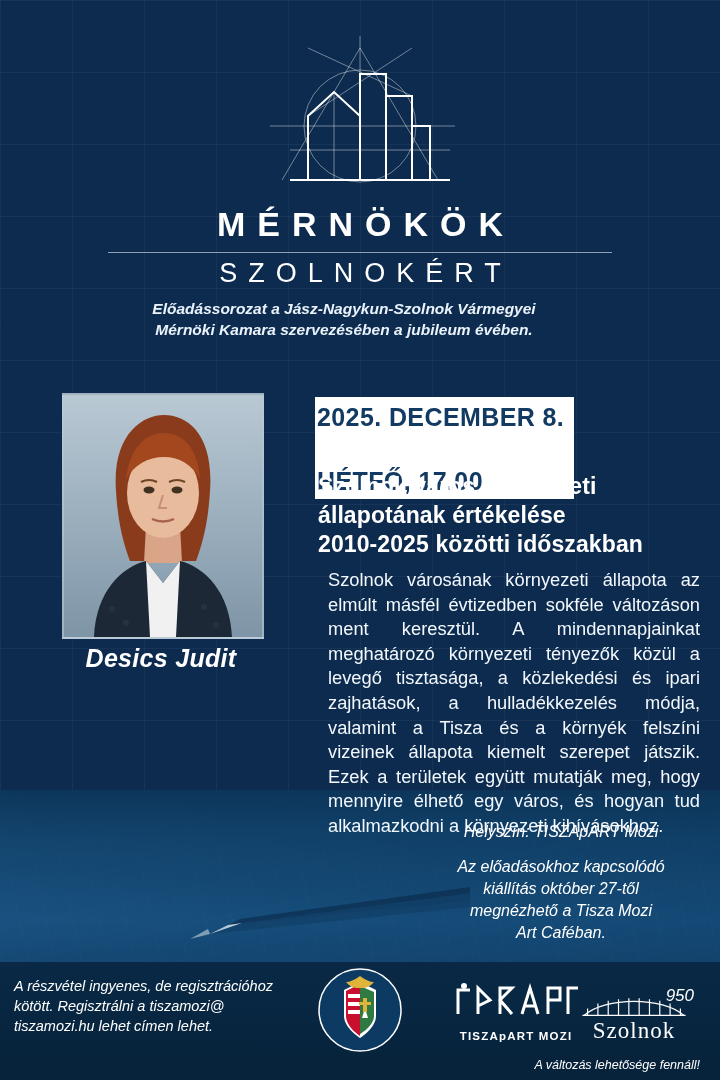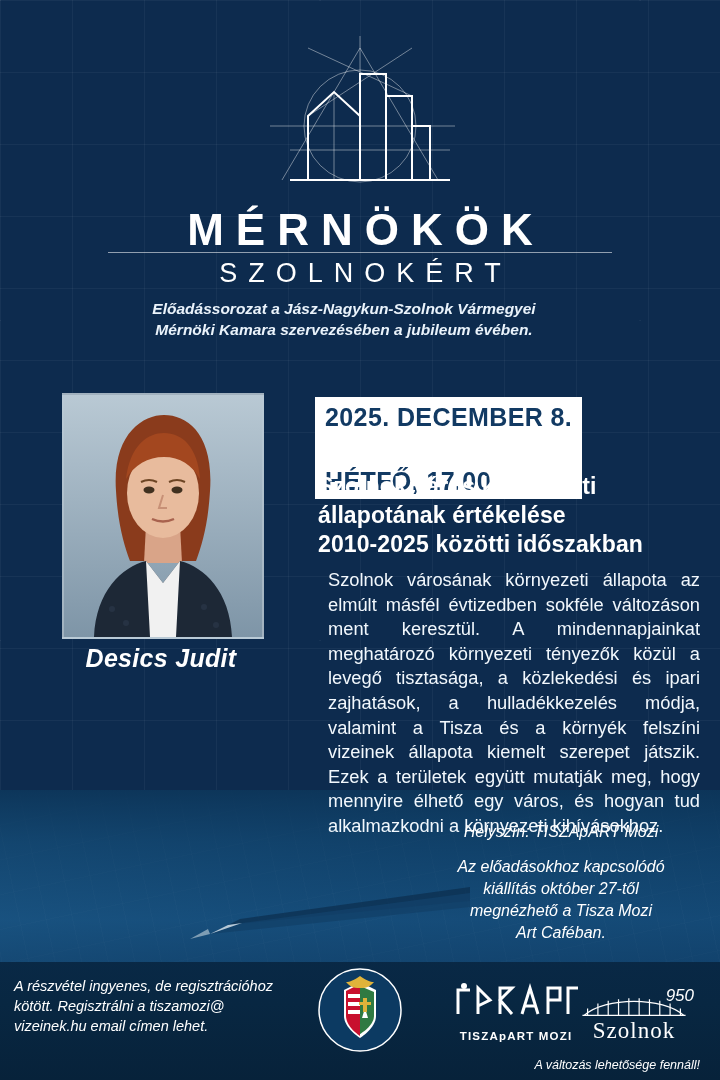--- a/index.html
+++ b/index.html
@@ -67,21 +67,21 @@
     transform: translateX(-50%);
     top: 30px;
     width: 260px;
     height: 160px;
   }
   .title-main {
     position: absolute;
     top: 205px;
     left: 0; right: 0;
     text-align: center;
-    font-size: 44px;
+    font-size: 34px;
     letter-spacing: 12px;
     font-weight: bold;
     text-indent: 12px;
   }
   .title-sub {
     position: absolute;
     top: 258px;
     left: 0; right: 0;
     text-align: center;
     font-size: 27px;
@@ -145,21 +145,21 @@
     color: #f0f6fb;
   }
 
   
   .date-box {
     position: absolute;
     left: 315px;
     top: 397px;
     background: #ffffff;
     color: #123a63;
-    padding: 5px 10px 3px 10px;
+    padding: 5px 10px 3px 2px;
     font-size: 25px;
     font-weight: bold;
     letter-spacing: 0.4px;
     line-height: 30px;
   }
   .date-box .l2 { display: block; margin-top: 34px; }
   .lecture-title {
     position: absolute;
     left: 318px;
     top: 472px;
@@ -365,21 +365,21 @@
       <div>kiállítás október 27-től</div>
       <div>megnézhető a Tisza Mozi</div>
       <div>Art Caféban.</div>
     </div>
   </div>
 
   <div class="footer">
     <div class="footer-note">
       <div>A részvétel ingyenes, de regisztrációhoz</div>
       <div>kötött. Regisztrálni a tiszamozi@</div>
-      <div>vizeinek.hu email címen lehet.</div>
+      <div>tiszamozi.hu lehet címen lehet.</div>
     </div>
 
     <svg class="crest" viewBox="0 0 84 84">
       <circle cx="42" cy="42" r="41" fill="#0c3a62" stroke="#ffffff" stroke-width="1.5"></circle>
       <g>
         <path d="M42 14 L58 22 L58 48 C58 60 42 70 42 70 C42 70 26 60 26 48 L26 22 Z" fill="#ffffff"></path>
         <path d="M42 16 L42 68 C42 68 28 59 28 48 L28 23 Z" fill="#c8102e"></path>
         <g fill="#ffffff">
           <rect x="30" y="26" width="12" height="4"></rect>
           <rect x="30" y="34" width="12" height="4"></rect>

